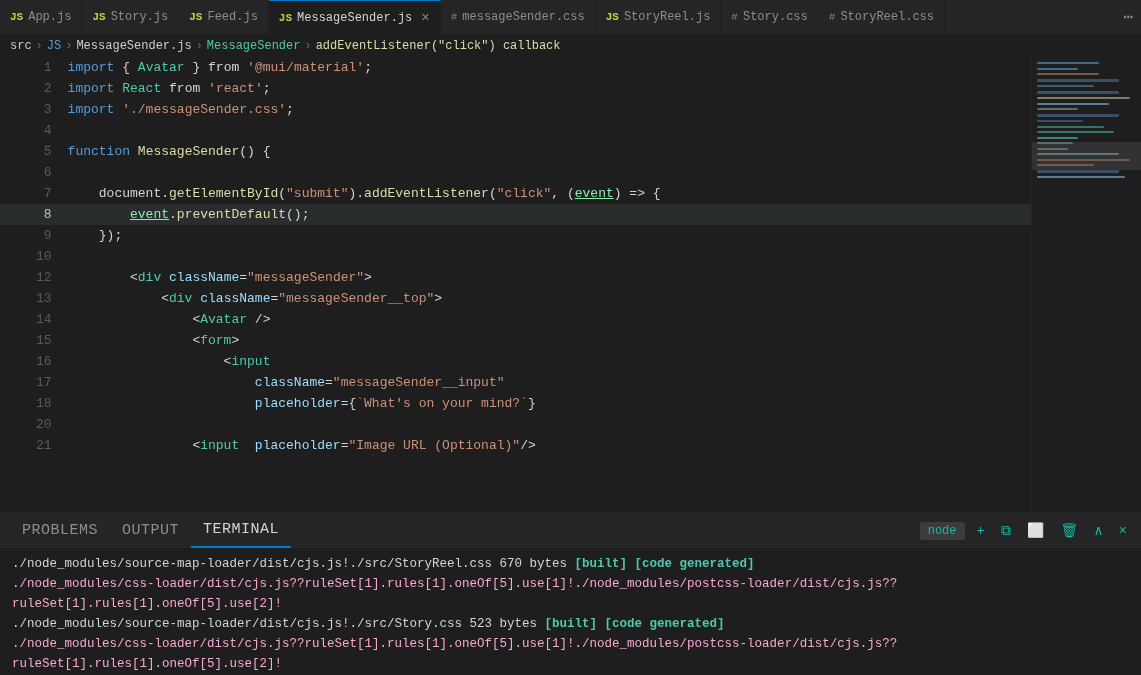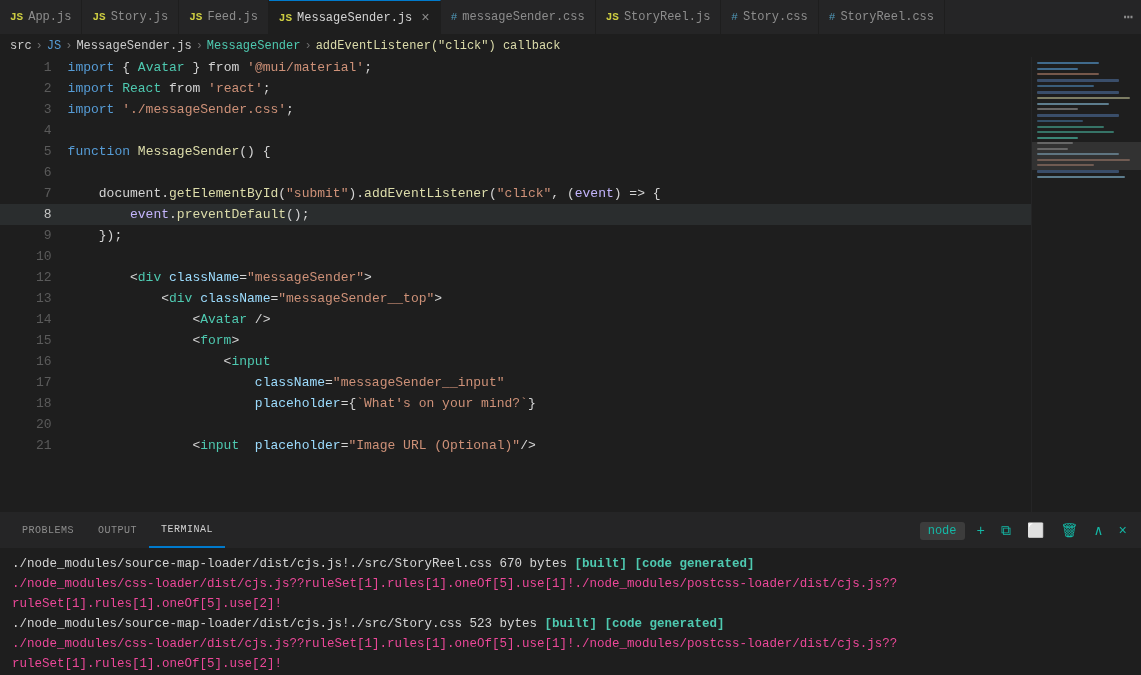--- a/index.html
+++ b/index.html
@@ -139,21 +139,21 @@
     
     .kw { color: #569cd6; }
     .fn { color: #dcdcaa; }
     .str { color: #ce9178; }
     .cls { color: #4ec9b0; }
     .jsx-tag { color: #4ec9b0; }
     .prop { color: #9cdcfe; }
     .tmpl { color: #ce9178; }
     .punct { color: #d4d4d4; }
     .method { color: #dcdcaa; }
-    .var2 { color: #c4b5fd; }
+    .var2 { color: #86efac; text-decoration: underline; }
     .plain { color: #d4d4d4; }
 
     
     .bottom-panel {
       background: #1e1e1e;
       border-top: 1px solid #252526;
       height: 183px;
       display: flex;
       flex-direction: column;
     }
@@ -164,21 +164,21 @@
       height: 35px;
       padding: 0 10px;
       gap: 0;
       flex-shrink: 0;
     }
     .panel-tab {
       padding: 0 12px;
       height: 35px;
       display: flex;
       align-items: center;
-      font-size: 10px;
+      font-size: 15px;
       color: #8d8d8d;
       cursor: pointer;
       text-transform: uppercase;
       letter-spacing: 0.5px;
     }
     .panel-tab.active {
       color: #d4d4d4;
       border-bottom: 2px solid #007acc;
     }
     .panel-tab-actions {
@@ -195,21 +195,21 @@
     }
     .terminal-content {
       flex: 1;
       padding: 6px 12px;
       font-size: 12.5px;
       line-height: 1.6;
       overflow: auto;
     }
     .term-path { color: #d4d4d4; margin-top: 21px; }
     .term-built { color: #4ec9b0; font-weight: bold; }
-    .term-dim { color: #ec4899; }
+    .term-dim { color: #f9a8d4; }
 
     
     .mm-stripe {
       width: 80%;
       height: 2px;
       background: rgba(100,150,220,0.4);
       margin: 1px 2px;
       border-radius: 1px;
     }
     .mm-stripe.short { width: 40%; }

